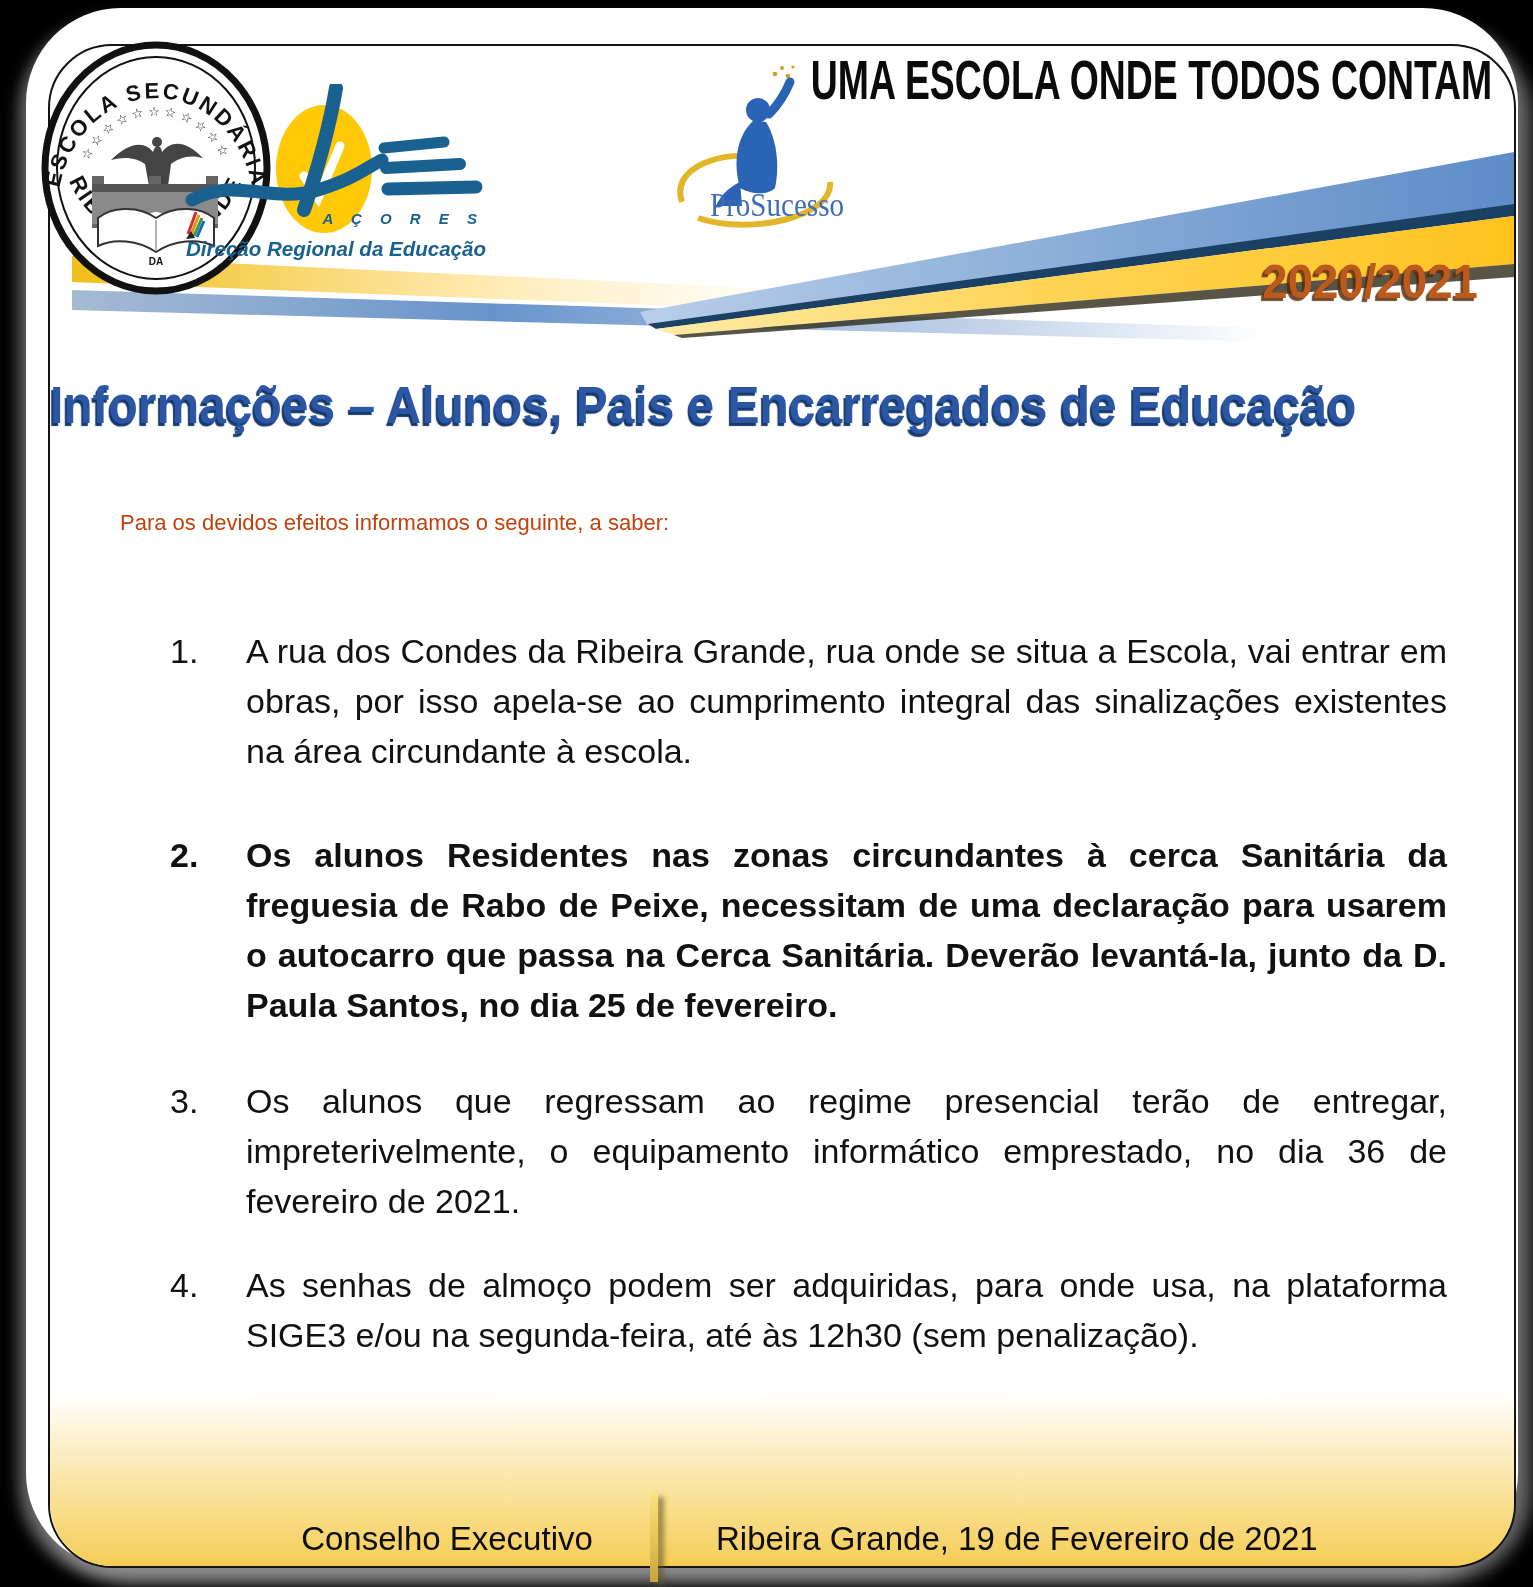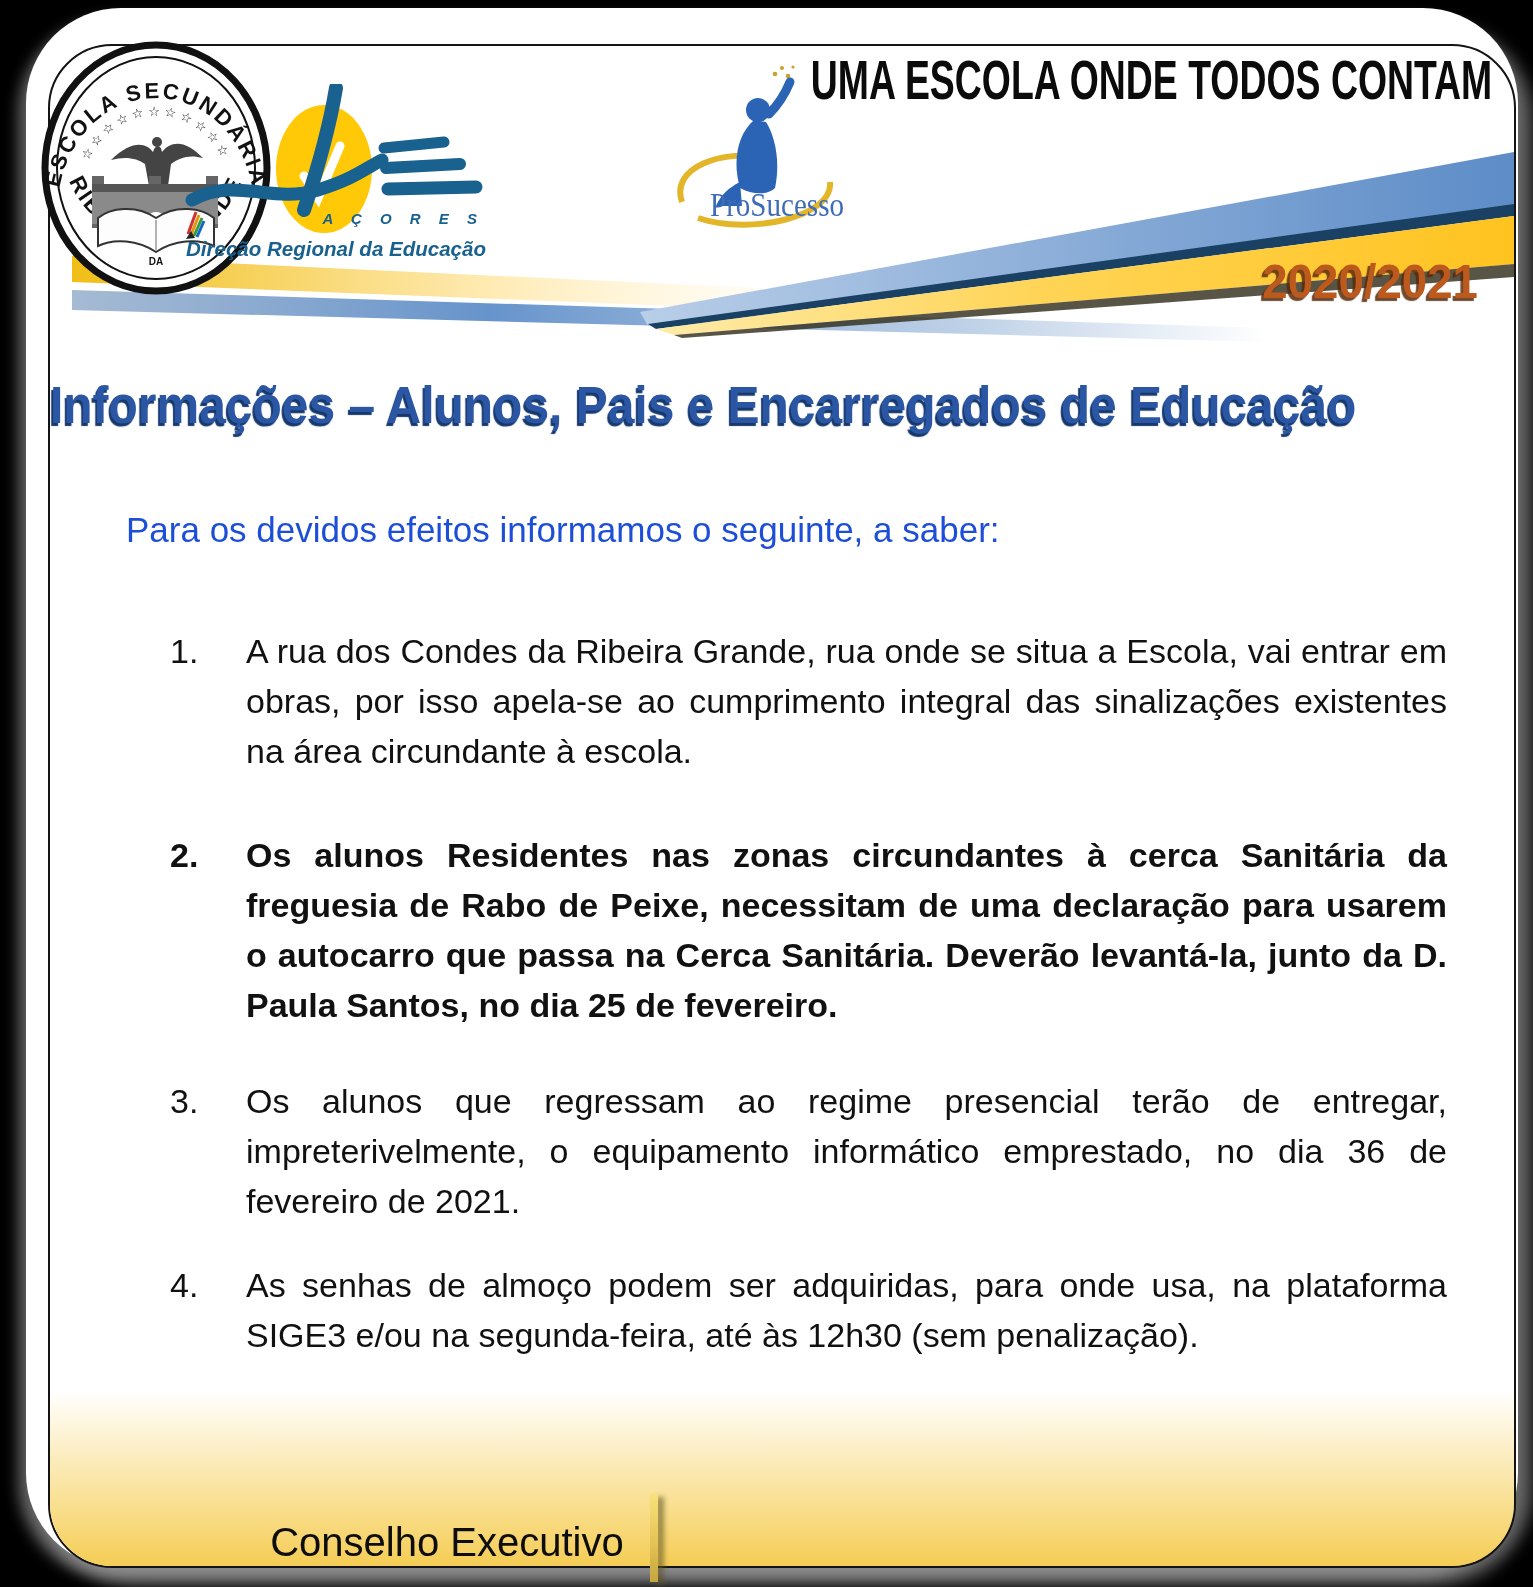--- a/index.html
+++ b/index.html
@@ -20,31 +20,31 @@
   .dre{position:absolute;left:158px;top:76px;z-index:3;}
   .pros{position:absolute;left:616px;top:56px;z-index:3;}
   .motto{position:absolute;right:26px;top:40px;z-index:3;font-size:55px;font-weight:bold;color:#0b0b0b;
          white-space:nowrap;transform:scaleX(.68);transform-origin:right top;letter-spacing:0px;}
   .year{position:absolute;right:40px;top:246px;z-index:3;font-size:48px;font-weight:bold;color:#BC5A1E;
         white-space:nowrap;text-shadow:-3px 3px 1px rgba(86,42,10,.85);transform:scaleX(.95);transform-origin:right top;}
   
   .title{position:absolute;left:24px;top:368px;z-index:3;font-size:51px;font-weight:bold;color:#2B56A4;
          white-space:nowrap;letter-spacing:0;transform:scaleX(.94);transform-origin:left top;
          text-shadow:-2px 3px 1px #16386B;}
-  .intro{position:absolute;left:100px;top:502px;z-index:3;font-size:35px;color:#1d4ed8;}
+  .intro{position:absolute;left:94px;top:502px;z-index:3;font-size:22px;color:#c2410c;}
   .list{position:absolute;left:144px;top:610px;width:1285px;z-index:3;color:#111;}
   .item{position:relative;padding-left:68px;font-size:34px;line-height:50px;}
   .item .num{position:absolute;left:0;top:0;}
   .item .itxt{margin:8px;text-align:justify;}
   .item:nth-child(1){margin-bottom:54px;}
   .item:nth-child(2){margin-bottom:46px;font-weight:bold;}
   .item:nth-child(3){margin-bottom:34px;}
   
   .footer-left{position:absolute;left:200px;top:1512px;width:442px;text-align:center;z-index:4;
-               font-size:40px;color:#0d0d0d;}
+               font-size:33px;color:#0d0d0d;}
   .footer-right{position:absolute;left:690px;top:1512px;z-index:4;font-size:33px;color:#0d0d0d;}
   .divider{position:absolute;left:624px;top:1486px;width:8px;height:88px;z-index:5;
            background:linear-gradient(180deg,#F9E17B 0%,#E5C355 55%,#C5A53F 100%);
            box-shadow:6px 3px 5px rgba(95,85,35,.6);}
 </style>
 </head>
 <body>
 
 <div class="stage">
   <div class="card">
@@ -182,15 +182,16 @@
         <p class="itxt">Os alunos que regressam ao regime presencial terão de entregar, impreterivelmente, o equipamento informático emprestado, no dia 36 de fevereiro de 2021.</p>
       </div>
       <div class="item">
         <span class="num">4.</span>
         <p class="itxt">As senhas de almoço podem ser adquiridas, para onde usa, na plataforma SIGE3 e/ou na segunda-feira, até às 12h30 (sem penalização).</p>
       </div>
     </div>
 
     <div class="divider"></div>
     <div class="footer-left">Conselho Executivo</div>
+    <div class="footer-right">Ribeira Grande, 19 de Fevereiro de 2021</div>
 
   </div>
 </div>
 
 </body></html>

